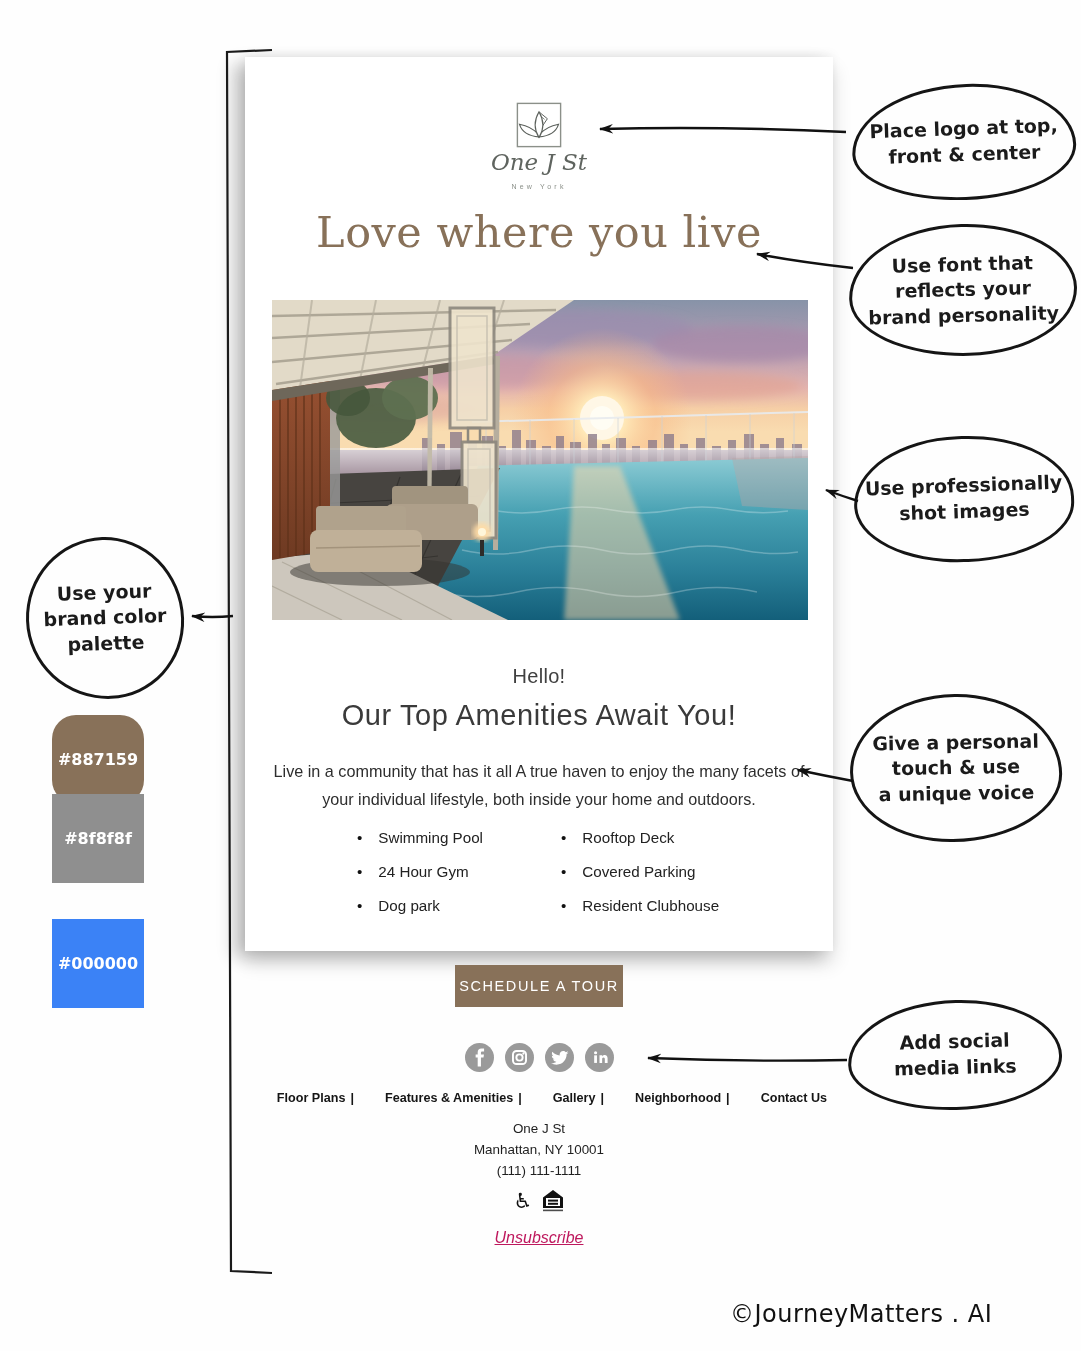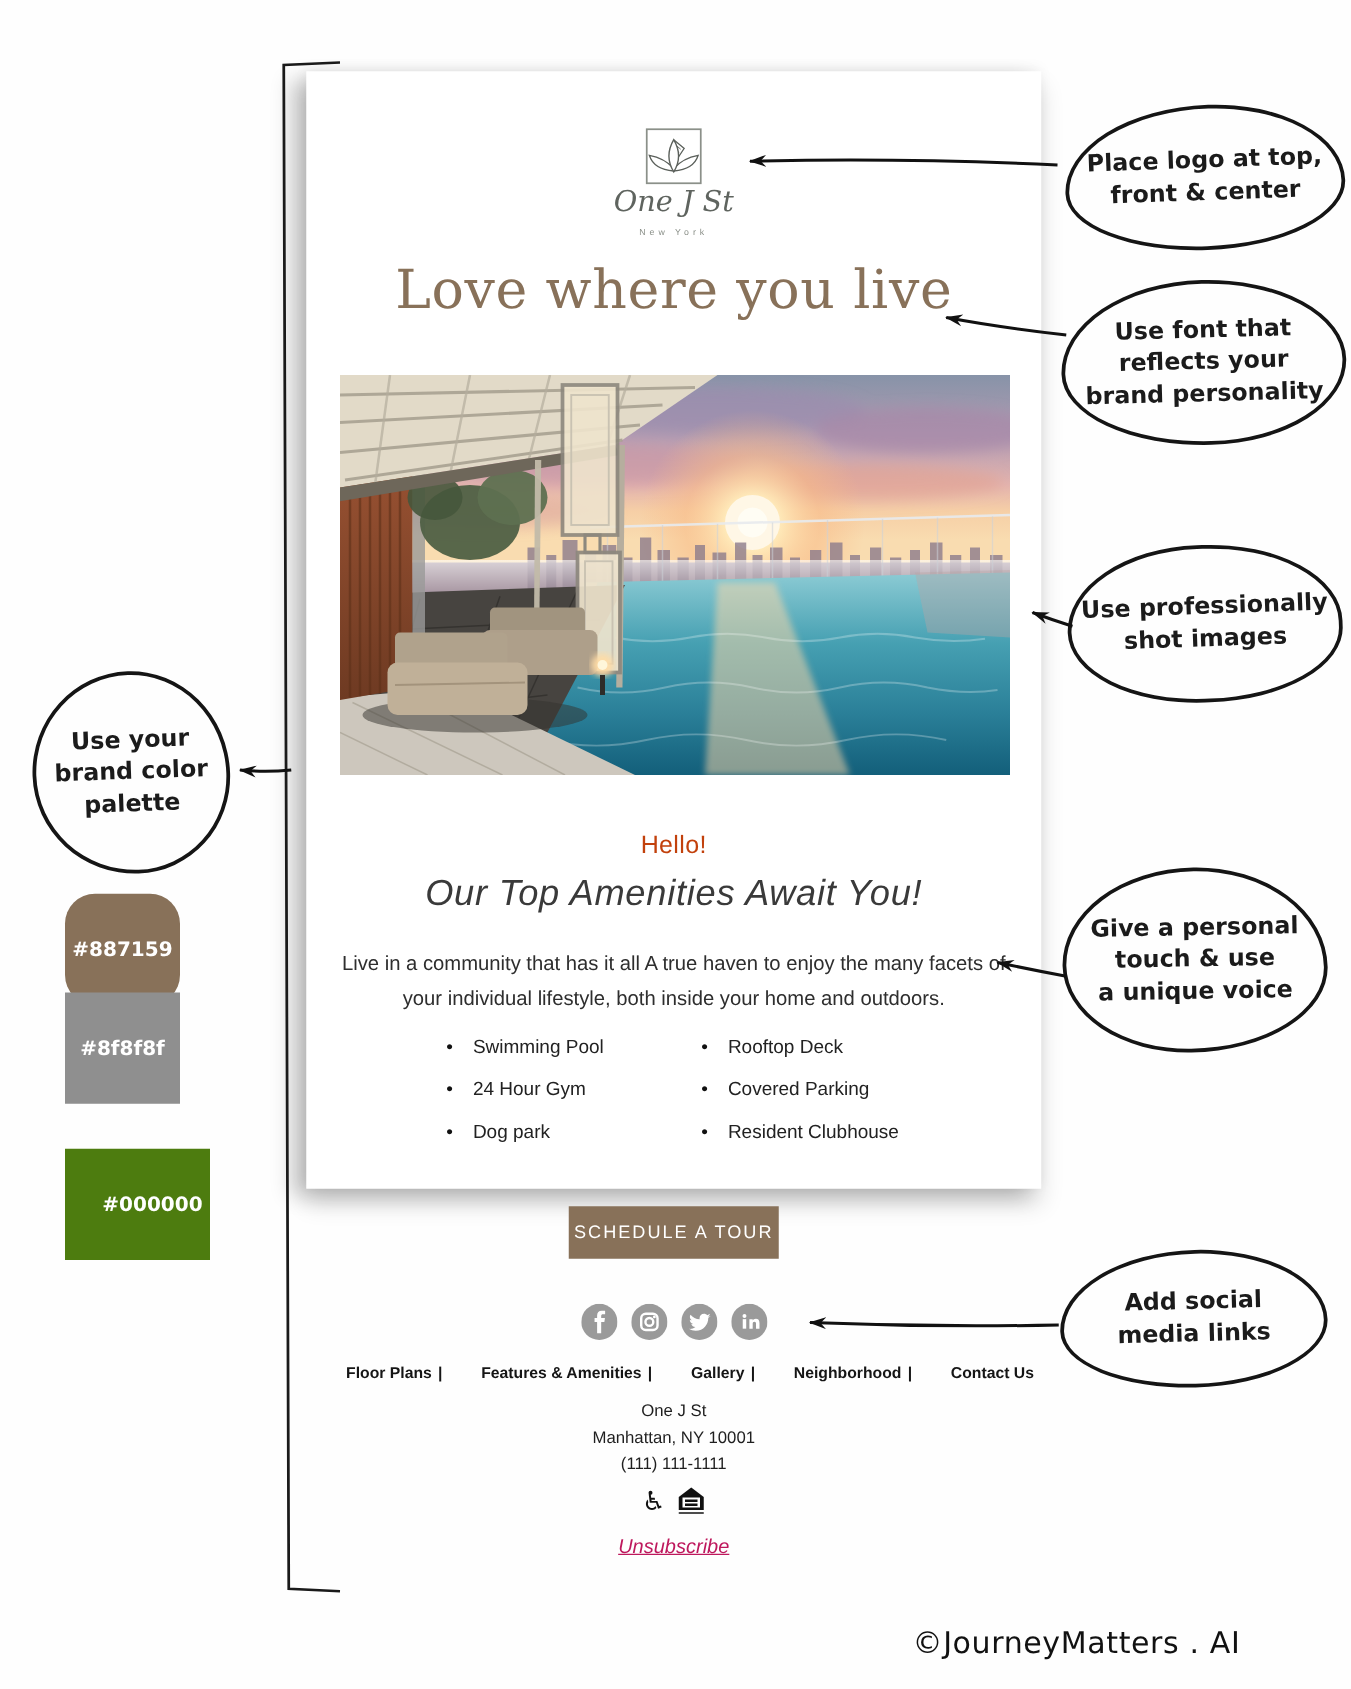--- a/index.html
+++ b/index.html
@@ -10,22 +10,22 @@
   
   .email-card{position:absolute;left:245px;top:57px;width:588px;height:894px;background:#ffffff;
               box-shadow:-12px 6px 16px rgba(0,0,0,0.20), 0 12px 18px rgba(0,0,0,0.14), 0 -3px 10px rgba(0,0,0,0.05);
               z-index:2;}
   .centered{position:absolute;left:0;right:0;text-align:center;}
   .logo-square{position:absolute;left:271px;top:45px;width:46px;height:46px;}
   .logo-name{top:92px;font-family:"DejaVu Serif",serif;font-style:italic;font-size:23px;color:#5f645f;}
   .logo-tagline{top:126px;font-size:7px;letter-spacing:3.2px;color:#8a8f88;}
   .headline{top:150px;font-family:"DejaVu Serif",serif;font-size:43px;color:#887159;letter-spacing:0.5px;}
   .hero{position:absolute;left:27px;top:243px;width:536px;height:320px;}
-  .hello{top:608px;font-size:20px;font-weight:300;color:#c2410c;letter-spacing:0.3px;}
-  .amen-head{top:642px;font-size:29px;font-weight:300;color:#3a3a3a;letter-spacing:0.6px;font-style:italic;}
+  .hello{top:608px;font-size:20px;font-weight:300;color:#404040;letter-spacing:0.3px;}
+  .amen-head{top:642px;font-size:29px;font-weight:300;color:#3a3a3a;letter-spacing:0.6px;}
   .para{top:700px;font-size:16.2px;font-weight:300;line-height:1.75;color:#2e2e2e;}
   .bullets{position:absolute;left:112px;top:772px;width:400px;display:flex;gap:44px;}
   .bullets ul{list-style:none;margin:0;padding:0;text-align:left;}
   .bullets li{font-size:15.2px;color:#222;margin-bottom:17px;font-weight:300;}
   .bullets li::before{content:"•";margin-right:16px;color:#111;}
   .col-left{width:160px;}
   .col-right{width:190px;}
   .cta{position:absolute;left:210px;top:908px;width:168px;height:42px;line-height:42px;text-align:center;
        background:#887159;color:#ffffff;font-size:14.5px;letter-spacing:1.6px;font-weight:300;border:none;cursor:pointer;}
   .social-row{position:absolute;left:0;right:0;top:986px;display:flex;justify-content:center;gap:11px;}
@@ -320,21 +320,21 @@
       <span>Unsubscribe</span>
     </div>
   </div>
 
   <div class="swatch sw1" style="background-color: rgb(136, 113, 89); border-radius: 24px;">
     <span>#887159</span>
   </div>
   <div class="swatch sw2" style="background-color: rgb(143, 143, 143);">
     <span>#8f8f8f</span>
   </div>
-  <div class="swatch sw3" style="background-color: #4d7c0f; padding-left: 24px;">
+  <div class="swatch sw3" style="background-color: #3b82f6;">
     <span>#000000</span>
   </div>
 
   <div class="bubble b-logo">
     <div>
       <div>Place logo at top,</div>
       <div>front &amp; center</div>
     </div>
   </div>
   <div class="bubble b-font">

